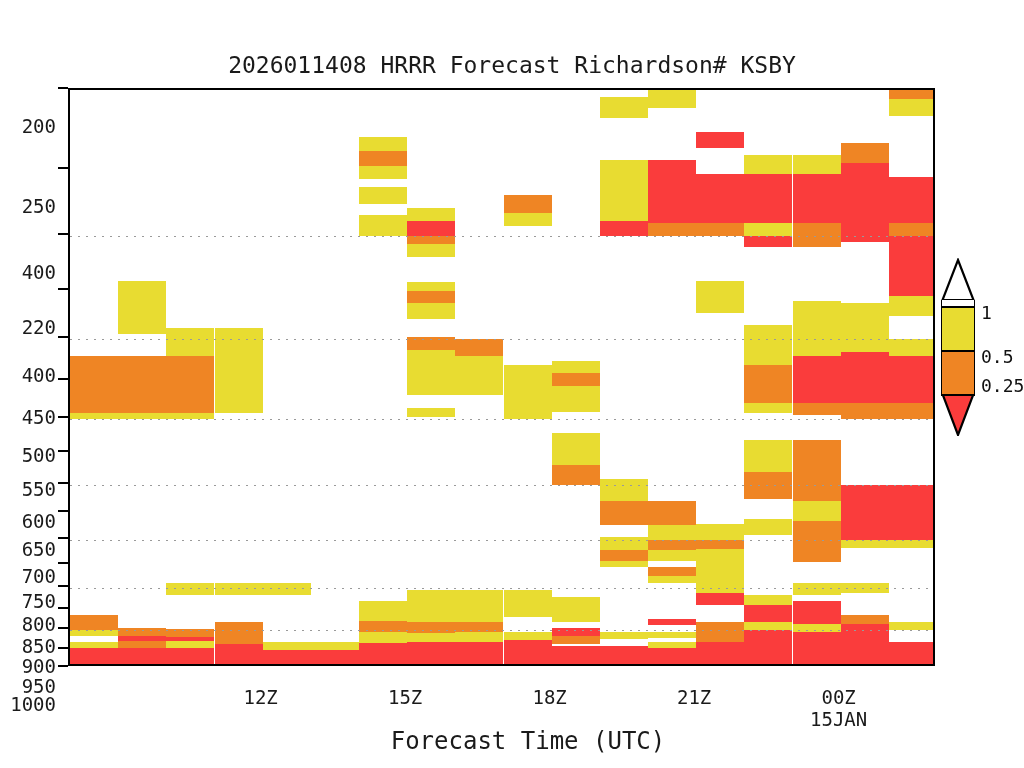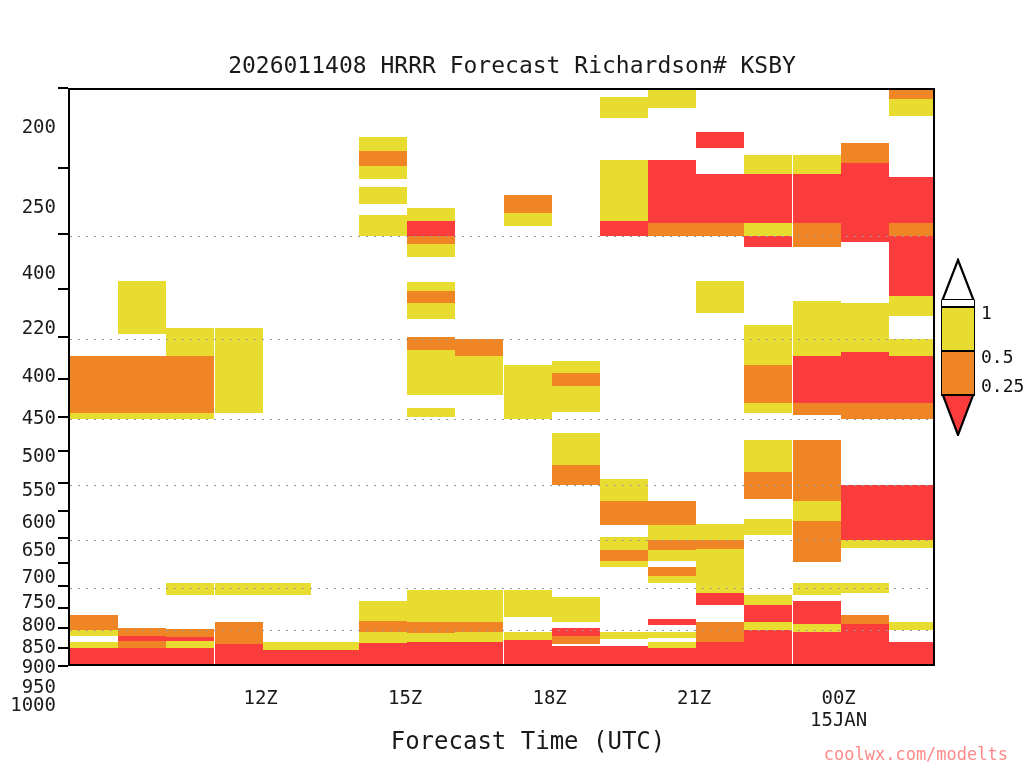--- a/index.html
+++ b/index.html
@@ -307,14 +307,13 @@
           <polygon points="1.5,0 32.5,0 17,41" fill="#FA3C3C" stroke="#000" stroke-width="2.2"></polygon>
         </svg></div>
       <div class="cb-rule" style="top: 6px;"></div>
       <div class="cb-lab" style="top: 12px;">1</div>
       <div class="cb-rule" style="top: 50px;"></div>
       <div class="cb-lab" style="top: 56px;">0.5</div>
       <div class="cb-rule" style="top: 94px;"></div>
       <div class="cb-lab" style="top: 85px;">0.25</div>
     </div>
 
-  <div class="watermark">coolwx.com/modelts</div>
 </div>
 
 </body></html>

